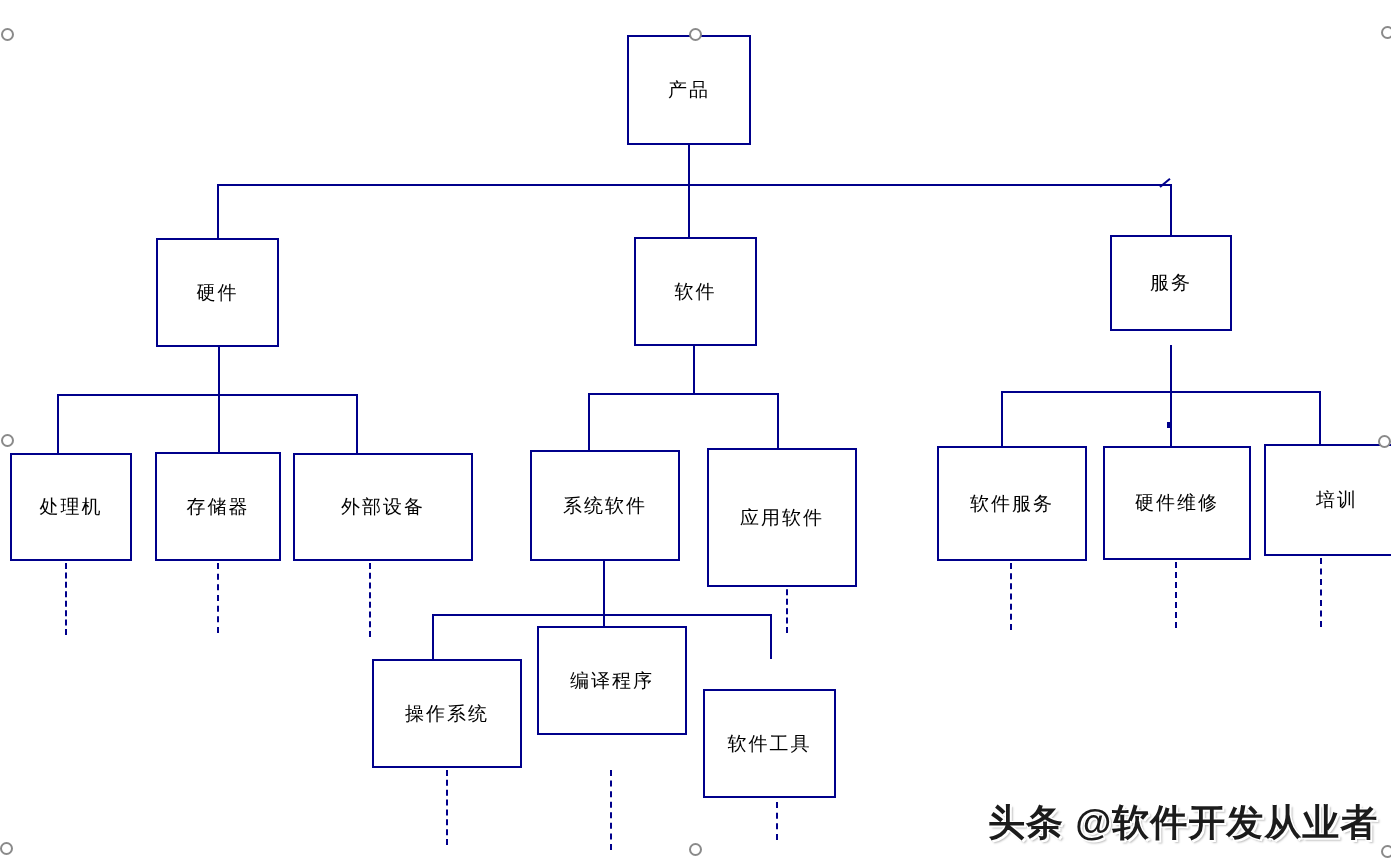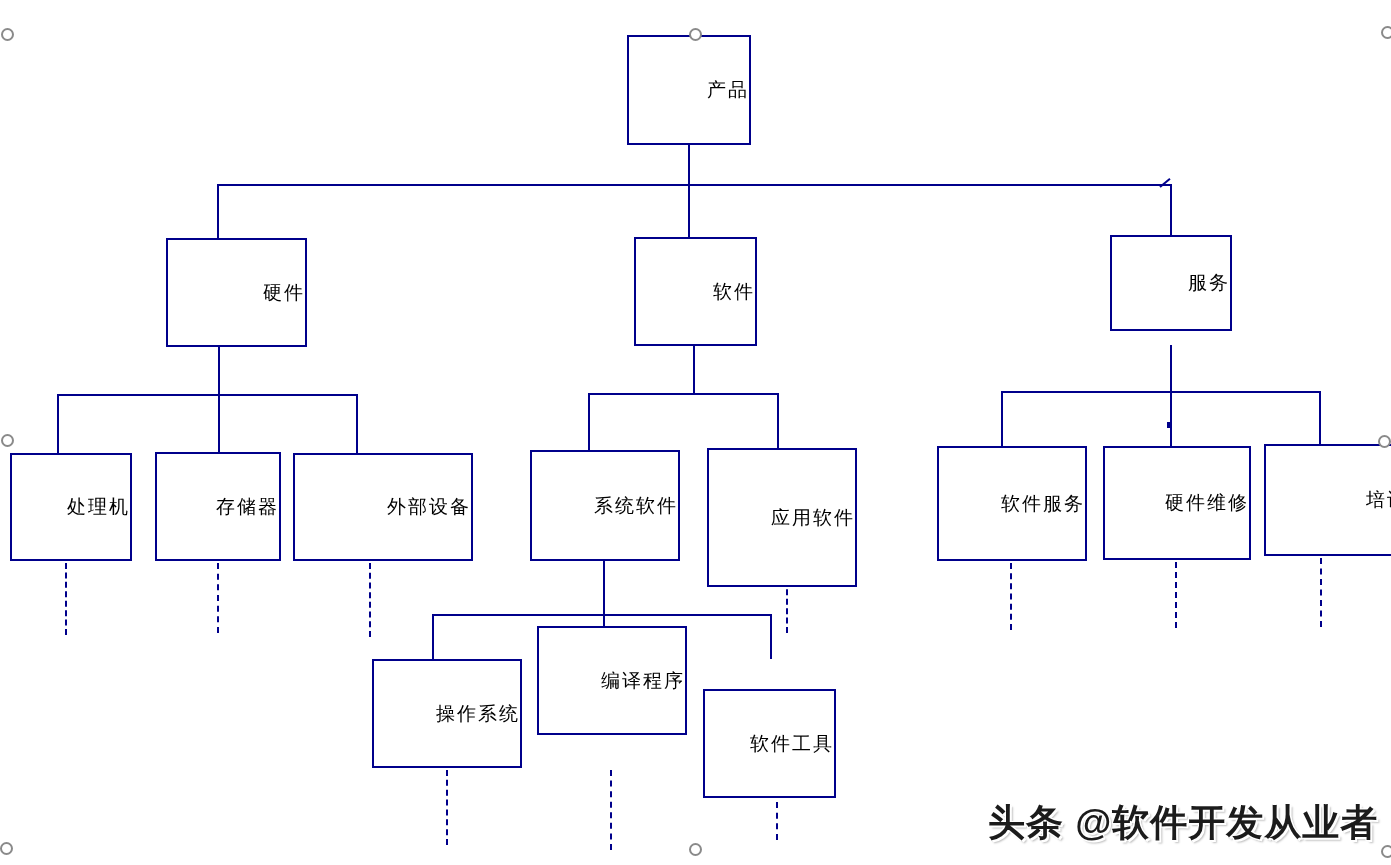--- a/index.html
+++ b/index.html
@@ -7,21 +7,21 @@
     position:relative;
     width:1391px;height:865px;
     background:#ffffff;
     overflow:hidden;
     font-family:"Liberation Serif","DejaVu Serif",serif;
   }
   .node{
     position:absolute;
     border:2px solid #00008B;
     background:#ffffff;
-    display:flex;align-items:center;justify-content:flex-end;
+    display:flex;align-items:center;justify-content:center;
     box-sizing:border-box;
   }
   .node-label{
     font-size:19px;
     color:#000000;
     letter-spacing:2px;
     white-space:nowrap;
   }
   .hline{position:absolute;height:0;border-top:2px solid #00008B;}
   .vline{position:absolute;width:0;border-left:2px solid #00008B;}
@@ -84,21 +84,21 @@
   <div class="dline" style="left:1010px;top:563px;height:67px"></div>
   <div class="dline" style="left:1175px;top:562px;height:66px"></div>
   <div class="dline" style="left:1320px;top:558px;height:69px"></div>
   <div class="dline" style="left:446px;top:770px;height:75px"></div>
   <div class="dline" style="left:610px;top:770px;height:80px"></div>
   <div class="dline" style="left:776px;top:770px;height:70px"></div>
 
   <div class="node" style="left:627px;top:35px;width:124px;height:110px">
     <span class="node-label">产品</span>
   </div>
-  <div class="node" style="left:166px;top:238px;width:141px;height:109px">
+  <div class="node" style="left:156px;top:238px;width:123px;height:109px">
     <span class="node-label">硬件</span>
   </div>
   <div class="node" style="left:634px;top:237px;width:123px;height:109px">
     <span class="node-label">软件</span>
   </div>
   <div class="node" style="left:1110px;top:235px;width:122px;height:96px">
     <span class="node-label">服务</span>
   </div>
 
   <div class="node" style="left:10px;top:453px;width:122px;height:108px">

